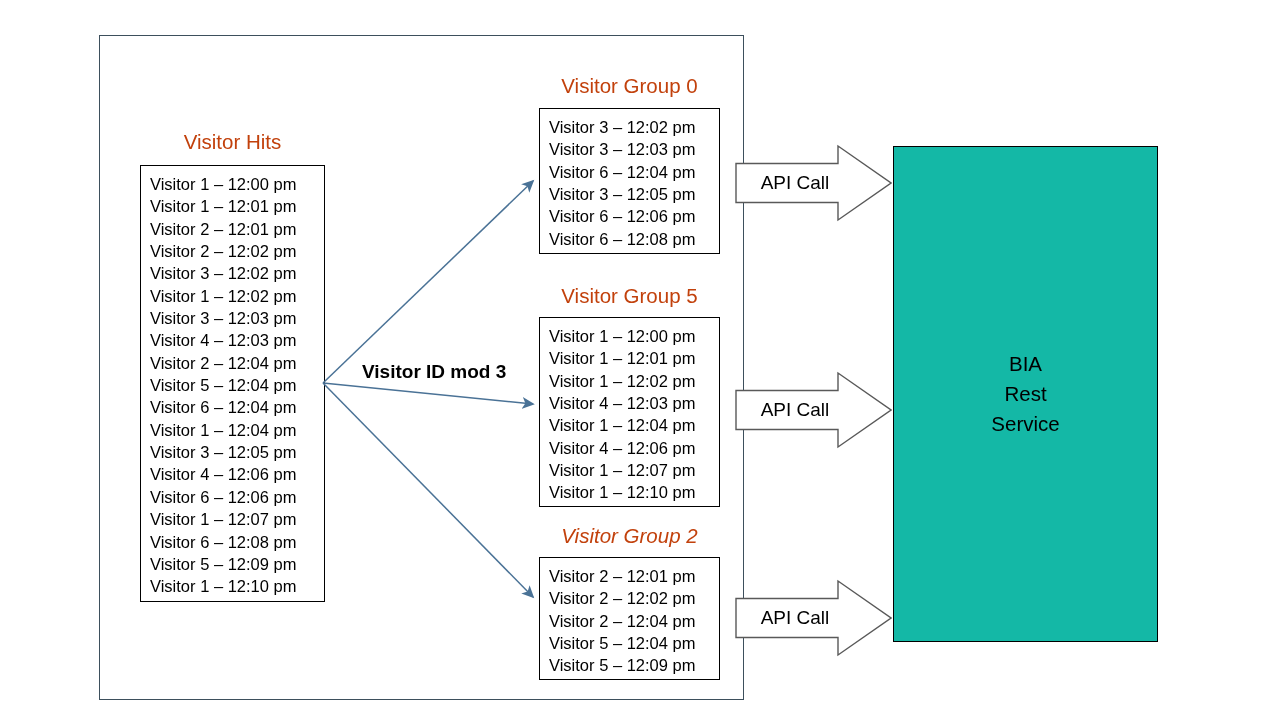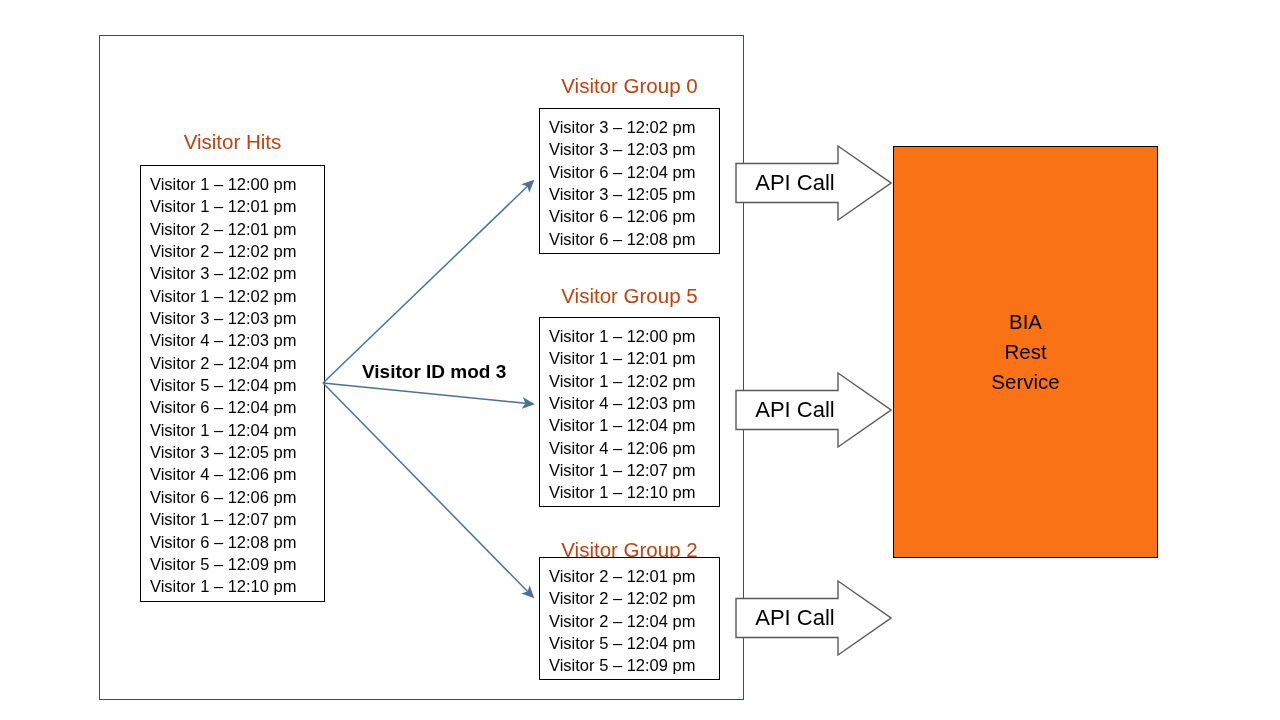--- a/index.html
+++ b/index.html
@@ -58,21 +58,21 @@
   #ordered-hits-title { left: 140px; top: 132px; width: 185px; }
   #ordered-hits-box   { left: 140px; top: 165px; width: 185px; height: 437px; }
 
   
   #group0-title { left: 539px; top: 76px;  width: 181px; }
   #group0-box   { left: 539px; top: 108px; width: 181px; height: 146px; }
 
   #group1-title { left: 539px; top: 286px; width: 181px; }
   #group1-box   { left: 539px; top: 317px; width: 181px; height: 190px; }
 
-  #group2-title { left: 539px; top: 540px; width: 181px; }
+  #group2-title { left: 539px; top: 526px; width: 181px; font-style: italic; }
   #group2-box   { left: 539px; top: 557px; width: 181px; height: 123px; }
 
   
   #fan-arrows {
     position: absolute;
     left: 0; top: 0;
     width: 1280px; height: 720px;
     pointer-events: none;
   }
 
@@ -82,38 +82,38 @@
     width: 157px;
     height: 78px;
   }
   .api-arrow .api-label {
     position: absolute;
     left: 0;
     top: 50%;
     transform: translateY(-50%);
     width: 120px;
     text-align: center;
-    font-size: 22px;
+    font-size: 19px;
     color: #000;
     white-space: nowrap;
   }
   #api-arrow-0 { left: 735px; top: 144px; }
   #api-arrow-1 { left: 735px; top: 371px; }
   #api-arrow-2 { left: 735px; top: 579px; }
 
   
   #bia-box {
     position: absolute;
     left: 893px;
     top: 146px;
     width: 265px;
-    height: 412px;
+    height: 496px;
     border: 1.6px solid #000000;
     box-sizing: border-box;
-    background: #f97316;
+    background: #14b8a6;
     display: flex;
     flex-direction: column;
     align-items: center;
     justify-content: center;
   }
   #bia-box .bia-line {
     font-size: 20.5px;
     line-height: 30px;
     color: #000;
     white-space: nowrap;

